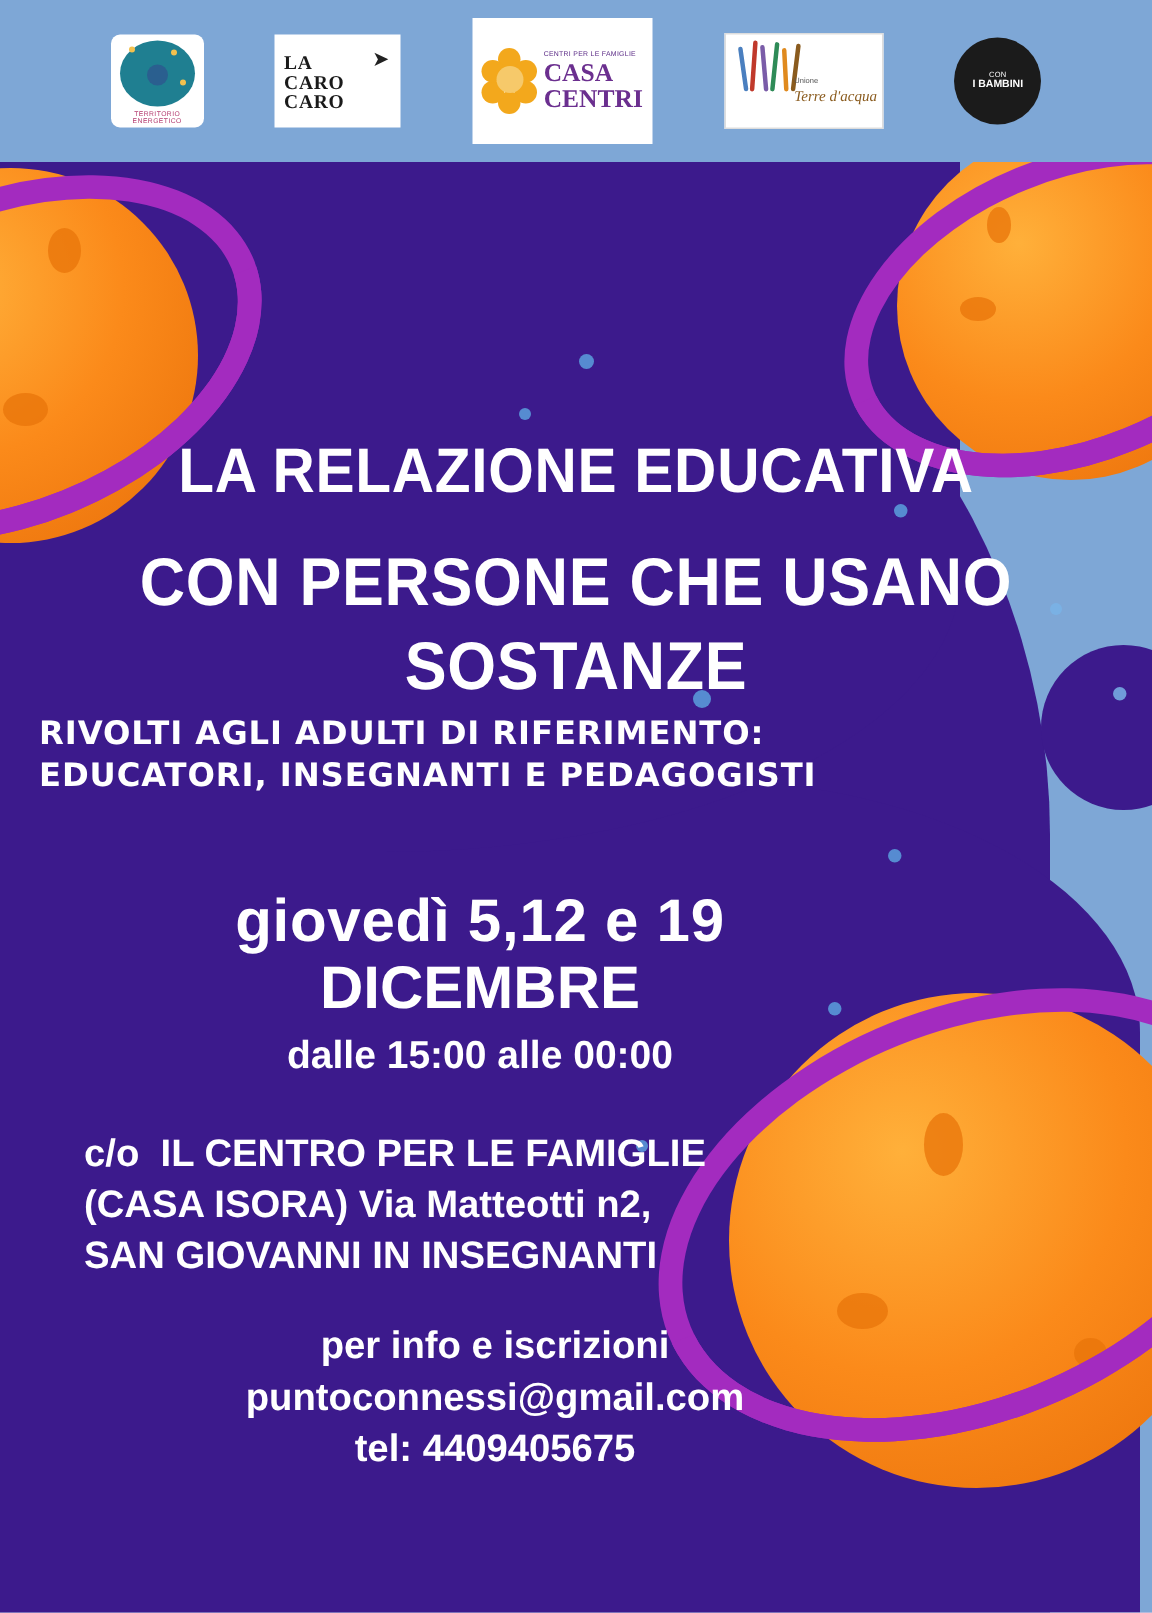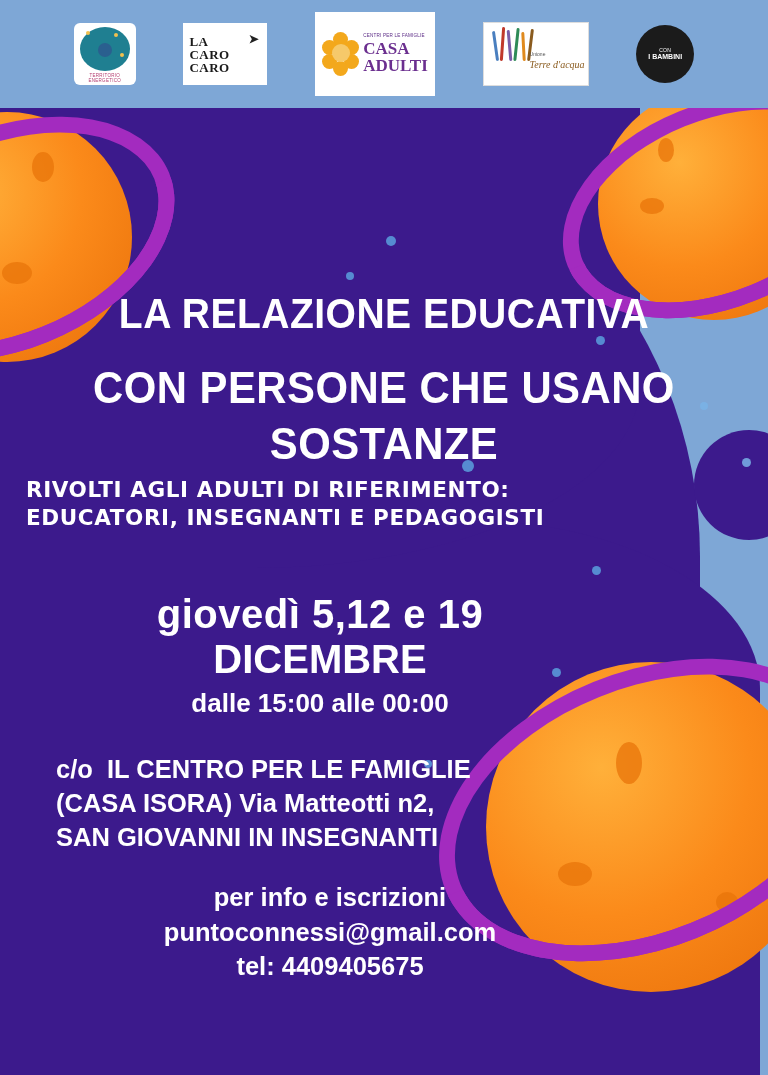--- a/index.html
+++ b/index.html
@@ -443,21 +443,21 @@
         <div class="petal" style="left:22px;top:8px;"></div>
         <div class="petal" style="left:22px;top:22px;"></div>
         <div class="petal" style="left:11px;top:29px;"></div>
         <div class="petal" style="left:0px;top:22px;"></div>
         <div class="petal" style="left:0px;top:8px;"></div>
         <div class="face"></div>
       </div>
       <div class="txt">
         <span class="sm">CENTRI PER LE FAMIGLIE</span>
         <span class="big">CASA</span>
-        <span class="big">ADULTI</span>
+        <span class="big">CENTRI</span>
       </div>
     </div>
 
     <div class="logo logo4">
       <div class="strokes">
         <div class="st" style="left:2px;  top:4px;  height:30px; background:#4a7fbf; transform:rotate(-8deg);"></div>
         <div class="st" style="left:9px;  top:0px;  height:34px; background:#c0392b; transform:rotate(4deg);"></div>
         <div class="st" style="left:16px; top:3px;  height:31px; background:#7a5ca8; transform:rotate(-5deg);"></div>
         <div class="st" style="left:23px; top:1px;  height:33px; background:#2e8b57; transform:rotate(6deg);"></div>
         <div class="st" style="left:30px; top:5px;  height:29px; background:#e08a1e; transform:rotate(-3deg);"></div>

